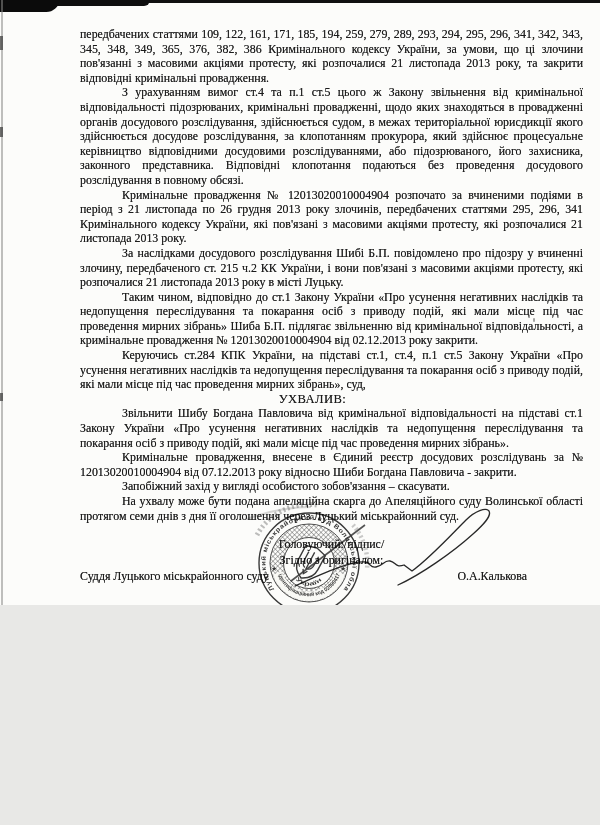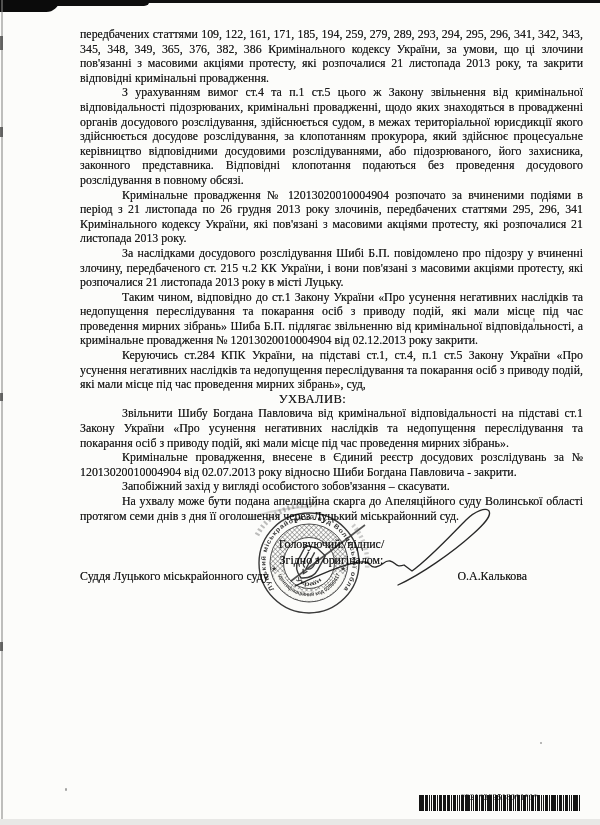--- a/index.html
+++ b/index.html
@@ -1,17 +1,17 @@
 <!DOCTYPE html>
 <html><head>
 <meta charset="utf-8">
 <style>
   html,body{margin:0;padding:0;background:#e8e8e6;}
   .page{
-    position:relative;width:600px;height:819px;overflow:hidden;
+    position:relative;width:600px;height:605px;overflow:hidden;
     background:#fcfcfa;color:#1b1b1b;
     font-family:"Liberation Serif",serif;
   }
   
   .doc{
     position:absolute;left:80px;top:27px;width:503px;
     font-size:11.9px;line-height:14.6px;text-align:justify;
     text-shadow:0 0 .35px rgba(15,15,15,.65);
   }
   .doc p{margin:0;text-indent:42px;}
@@ -64,21 +64,21 @@
 
   <div class="doc">
     <p class="first">передбачених статтями 109, 122, 161, 171, 185, 194, 259, 279, 289, 293, 294, 295, 296, 341, 342, 343, 345, 348, 349, 365, 376, 382, 386 Кримінального кодексу України, за умови, що ці злочини пов'язанні з масовими акціями протесту, які розпочалися 21 листопада 2013 року, та закрити відповідні кримінальні провадження.</p>
     <p>З урахуванням вимог ст.4 та п.1 ст.5 цього ж Закону звільнення від кримінальної відповідальності підозрюваних, кримінальні провадженні, щодо яких знаходяться в провадженні органів досудового розслідування, здійснюється судом, в межах територіальної юрисдикції якого здійснюється досудове розслідування, за клопотанням прокурора, який здійснює процесуальне керівництво відповідними досудовими розслідуваннями, або підозрюваного, його захисника, законного представника. Відповідні клопотання подаються без проведення досудового розслідування в повному обсязі.</p>
     <p>Кримінальне провадження № 12013020010004904 розпочато за вчиненими подіями в період з 21 листопада по 26 грудня 2013 року злочинів, передбачених статтями 295, 296, 341 Кримінального кодексу України, які пов'язані з масовими акціями протесту, які розпочалися 21 листопада 2013 року.</p>
     <p>За наслідками досудового розслідування Шибі Б.П. повідомлено про підозру у вчиненні злочину, передбаченого ст. 215 ч.2 КК України, і вони пов'язані з масовими акціями протесту, які розпочалися 21 листопада 2013 року в місті Луцьку.</p>
     <p>Таким чином, відповідно до ст.1 Закону України «Про усунення негативних наслідків та недопущення переслідування та покарання осіб з приводу подій, які мали місце під час проведення мирних зібрань» Шиба Б.П. підлягає звільненню від кримінальної відповідальності, а кримінальне провадження № 12013020010004904 від 02.12.2013 року закрити.</p>
     <p>Керуючись ст.284 КПК України, на підставі ст.1, ст.4, п.1 ст.5 Закону України «Про усунення негативних наслідків та недопущення переслідування та покарання осіб з приводу подій, які мали місце під час проведення мирних зібрань», суд,</p>
     <p class="heading">УХВАЛИВ:</p>
     <p>Звільнити Шибу Богдана Павловича від кримінальної відповідальності на підставі ст.1 Закону України «Про усунення негативних наслідків та недопущення переслідування та покарання осіб з приводу подій, які мали місце під час проведення мирних зібрань».</p>
-    <p>Кримінальне провадження, внесене в Єдиний реєстр досудових розслідувань за № 12013020010004904 від 02.07.2013 року відносно Шиби Богдана Павловича - закрити.</p>
+    <p>Кримінальне провадження, внесене в Єдиний реєстр досудових розслідувань за № 12013020010004904 від 07.12.2013 року відносно Шиби Богдана Павловича - закрити.</p>
     <p>Запобіжний захід у вигляді особистого зобов'язання – скасувати.</p>
     <p>На ухвалу може бути подана апеляційна скарга до Апеляційного суду Волинської області протягом семи днів з дня її оголошення через Луцький міськрайонний суд.</p>
 
     <div class="sig">
       <p>Головуючий:/підпис/</p>
       <p>Згідно з оригіналом:</p>
       <div class="sig-row">
         <span>Суддя Луцького міськрайонного суду</span>
         <span>О.А.Калькова</span>
       </div>

